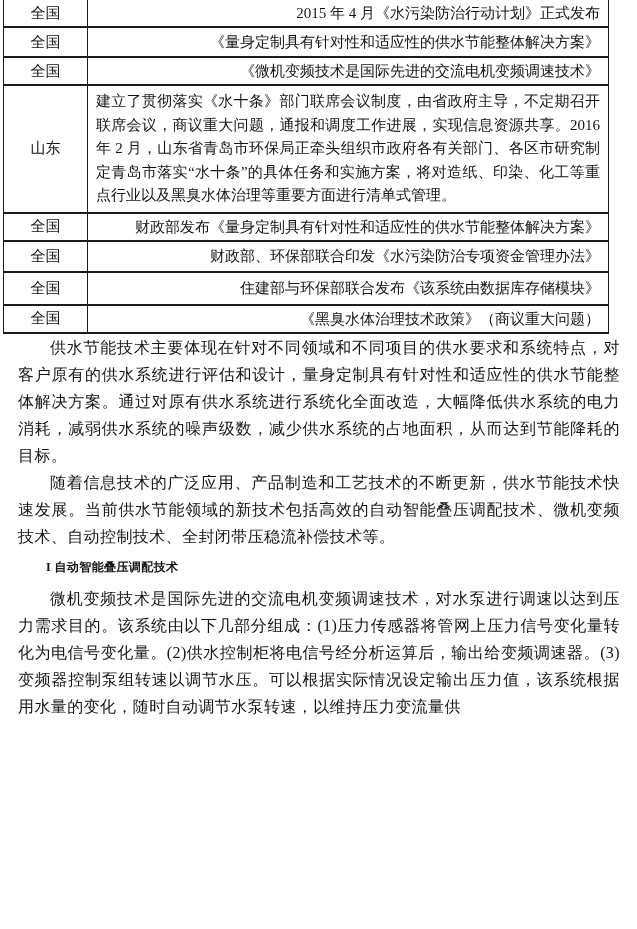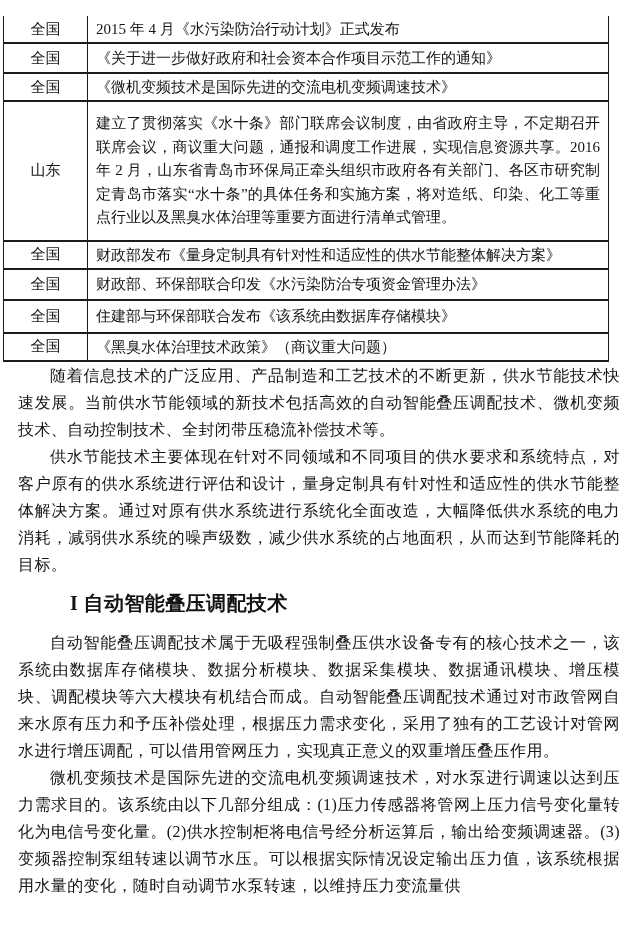--- a/index.html
+++ b/index.html
@@ -14,44 +14,44 @@
     color: #141414;
     font-family: "Liberation Serif", "DejaVu Serif", serif;
   }
 
   
   table.policy-table {
     border-collapse: collapse;
     table-layout: fixed;
     margin-left: 3px;
     width: 605px;
-    margin-top: 16px;
+    margin-top: 0;
   }
   table.policy-table td {
     border: 1px solid #1c1c1c;
     border-top-width: 2px;
     border-bottom-width: 2px;
     font-size: 15px;
     padding: 2px 8px;
     vertical-align: middle;
     overflow: hidden;
   }
   table.policy-table tr:first-child td { border-top: none; }
   td.region-cell {
     text-align: center;
     padding: 2px 2px;
   }
   td.content-cell {
-    text-align: left;
+    text-align: right;
     line-height: 22px;
   }
   tr.tall td.content-cell {
     text-align: justify;
     line-height: 23.5px;
-    padding: 10px 8px;
+    padding: 4px 8px;
   }
   tr.h1 { height: 25px; }
   tr.h2 { height: 30px; }
   tr.h3 { height: 27px; }
   tr.h4 { height: 118px; }
   tr.h5 { height: 22px; }
   tr.h6 { height: 31px; }
   tr.h7 { height: 33px; }
   tr.h8 { height: 24px; }
 
@@ -69,22 +69,22 @@
   p.body-par {
     margin: 0;
     font-size: 16px;
     line-height: 27px;
     text-align: justify;
     text-indent: 2em;
     letter-spacing: 0.4px;
     word-break: break-all;
   }
   .sub-heading {
-    margin: 12px;
-    font-size: 20px;
+    margin: 4px;
+    font-size: 12px;
     font-weight: bold;
     line-height: 27px;
     text-indent: 2em;
     letter-spacing: 0.4px;
   }
 </style>
 </head>
 <body>
 
 <div>
@@ -94,21 +94,21 @@
       <col style="width:84px">
       <col style="width:521px">
     </colgroup>
     <tbody>
       <tr class="h1">
         <td class="region-cell">全国</td>
         <td class="content-cell">2015 年 4 月《水污染防治行动计划》正式发布</td>
       </tr>
       <tr class="h2">
         <td class="region-cell">全国</td>
-        <td class="content-cell">《关于进一步做好政府和社会资本合作项目示范工作的通知》</td>
+        <td class="content-cell">《量身定制具有针对性和适应性的供水节能整体解决方案》</td>
       </tr>
       <tr class="h3">
         <td class="region-cell">全国</td>
         <td class="content-cell">《微机变频技术是国际先进的交流电机变频调速技术》</td>
       </tr>
       <tr class="h4 tall">
         <td class="region-cell">山东</td>
         <td class="content-cell">建立了贯彻落实《水十条》部门联席会议制度，由省政府主导，不定期召开联席会议，商议重大问题，通报和调度工作进展，实现信息资源共享。2016 年 2 月，山东省青岛市环保局正牵头组织市政府各有关部门、各区市研究制定青岛市落实“水十条”的具体任务和实施方案，将对造纸、印染、化工等重点行业以及黑臭水体治理等重要方面进行清单式管理。</td>
       </tr>
       <tr class="h5">
@@ -125,25 +125,24 @@
       </tr>
       <tr class="h8">
         <td class="region-cell">全国</td>
         <td class="content-cell">《黑臭水体治理技术政策》（商议重大问题）</td>
       </tr>
     </tbody>
   </table>
 
   <div class="section">
 
+    <p class="body-par">供水节能技术主要体现在针对不同领域和不同项目的供水要求和系统特点，对客户原有的供水系统进行评估和设计，量身定制具有针对性和适应性的供水节能整体解决方案。通过对原有供水系统进行系统化全面改造，大幅降低供水系统的电力消耗，减弱供水系统的噪声级数，减少供水系统的占地面积，从而达到节能降耗的目标。</p>
+
     <p class="body-par">随着信息技术的广泛应用、产品制造和工艺技术的不断更新，供水节能技术快速发展。当前供水节能领域的新技术包括高效的自动智能叠压调配技术、微机变频技术、自动控制技术、全封闭带压稳流补偿技术等。</p>
-
-    <p class="body-par">供水节能技术主要体现在针对不同领域和不同项目的供水要求和系统特点，对客户原有的供水系统进行评估和设计，量身定制具有针对性和适应性的供水节能整体解决方案。通过对原有供水系统进行系统化全面改造，大幅降低供水系统的电力消耗，减弱供水系统的噪声级数，减少供水系统的占地面积，从而达到节能降耗的目标。</p>
 
     <div class="sub-heading">I 自动智能叠压调配技术</div>
 
-    <p class="body-par">自动智能叠压调配技术属于无吸程强制叠压供水设备专有的核心技术之一，该系统由数据库存储模块、数据分析模块、数据采集模块、数据通讯模块、增压模块、调配模块等六大模块有机结合而成。自动智能叠压调配技术通过对市政管网自来水原有压力和予压补偿处理，根据压力需求变化，采用了独有的工艺设计对管网水进行增压调配，可以借用管网压力，实现真正意义的双重增压叠压作用。</p>
 
 
     <p class="body-par">微机变频技术是国际先进的交流电机变频调速技术，对水泵进行调速以达到压力需求目的。该系统由以下几部分组成：(1)压力传感器将管网上压力信号变化量转化为电信号变化量。(2)供水控制柜将电信号经分析运算后，输出给变频调速器。(3)变频器控制泵组转速以调节水压。可以根据实际情况设定输出压力值，该系统根据用水量的变化，随时自动调节水泵转速，以维持压力变流量供</p>
   </div>
 
 </div>
 
 </body></html>

